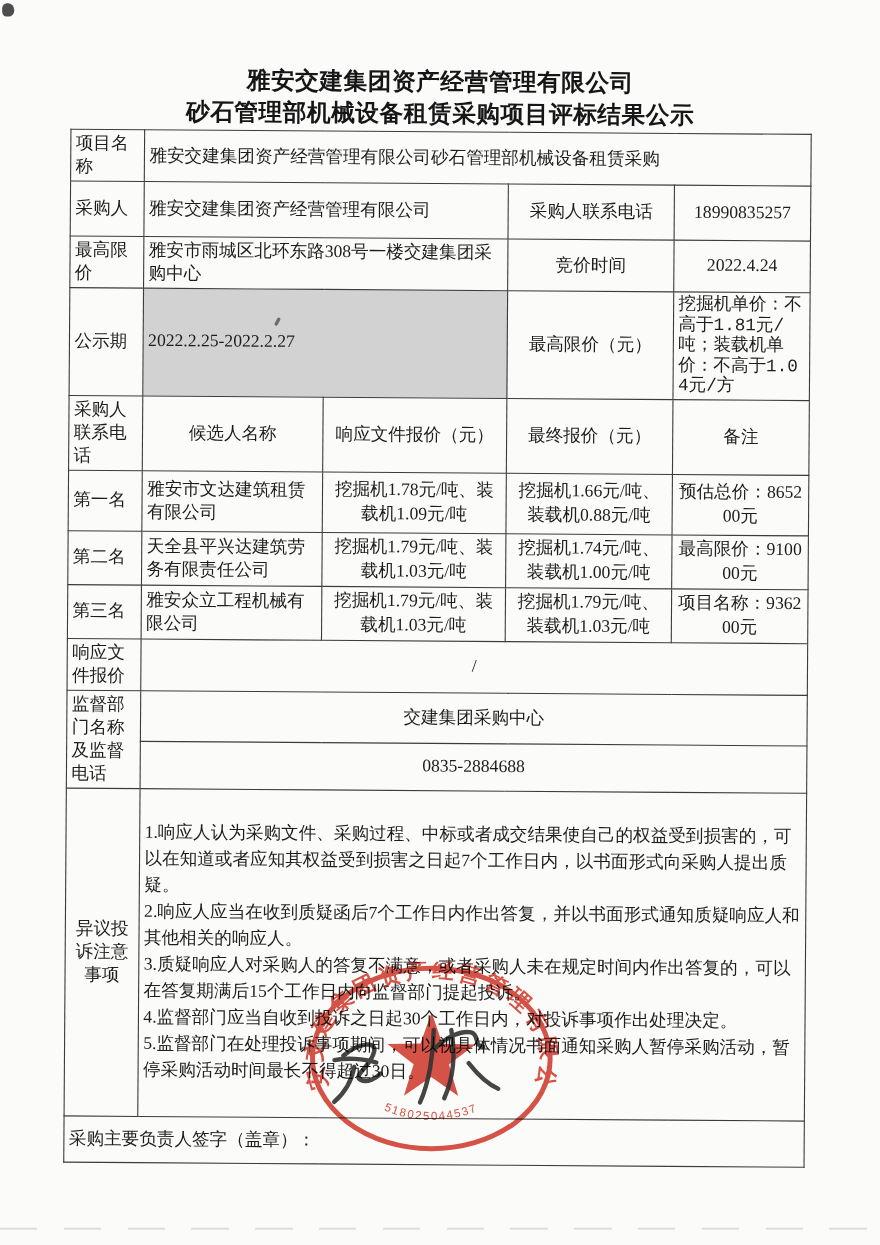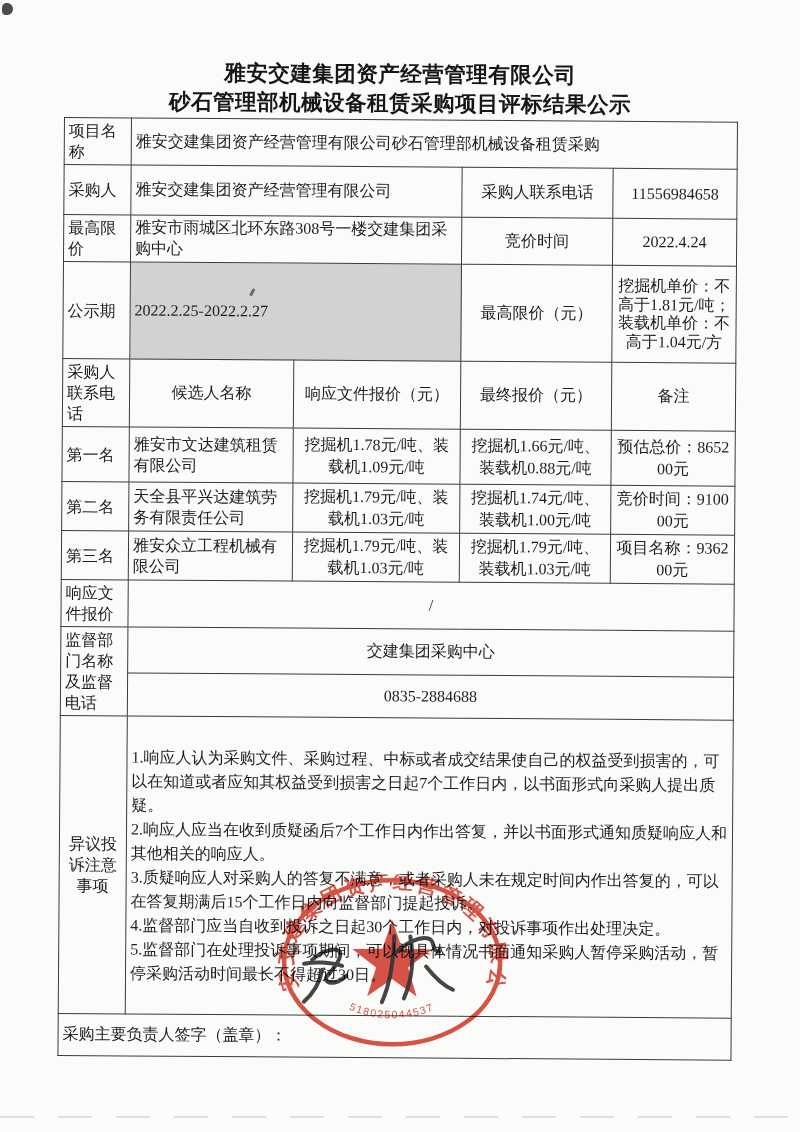--- a/index.html
+++ b/index.html
@@ -14,21 +14,21 @@
     font-family:"Liberation Sans","DejaVu Sans",sans-serif;font-weight:bold;
     font-size:21.5px;line-height:29px;letter-spacing:.5px;color:#161616;}
   table.doc{position:absolute;top:117px;left:64px;width:673px;
     border-collapse:collapse;table-layout:fixed;}
   table.doc td{border:1.6px solid #3c3c3c;font-size:16px;padding:2px 4px;
     vertical-align:middle;word-break:break-all;}
   .lbl{font-size:15.5px;line-height:21px;padding:2px 1px 2px 4px;}
   .ctr{text-align:center;}
   .content{padding-left:7px;}
   .gray{background:#d2d2d2;}
-  .maxp{font-size:15px;line-height:18.5px;text-align:center;padding:1px;}
+  .maxp{font-size:15px;line-height:18.5px;padding:1px;font-family:Liberation Mono, monospace;}
   .bid{text-align:center;font-size:15.5px;line-height:22px;}
   .name{font-size:15.5px;line-height:21px;padding-left:6px;}
   .obj{font-size:16px;line-height:24px;padding:6px 10px 6px 8px;vertical-align:middle;}
   .obj div{margin:0;}
   .sign{font-size:16.5px;padding-left:7px;}
   .seal{position:absolute;left:282px;top:872px;width:234px;height:176px;
     opacity:.88;mix-blend-mode:multiply;}
   .corner-mark{position:absolute;left:2px;top:3px;width:11px;height:12px;
     background:#2e2e2e;border-radius:45% 60% 55% 40%;opacity:.85;}
   .speck{position:absolute;left:252px;top:287px;width:3px;height:8px;
@@ -58,21 +58,21 @@
     <tbody>
         <tr style="height:43px">
       <td class="lbl">项目名称</td>
       <td class="content" colspan="4">雅安交建集团资产经营管理有限公司砂石管理部机械设备租赁采购</td>
     </tr>
 
     <tr style="height:50px">
       <td class="lbl">采购人</td>
       <td class="content" colspan="2">雅安交建集团资产经营管理有限公司</td>
       <td class="ctr">采购人联系电话</td>
-      <td class="ctr">11556984658</td>
+      <td class="ctr">18990835257</td>
     </tr>
 
     <tr style="height:45px">
       <td class="lbl">最高限价</td>
       <td class="content" colspan="2">雅安市雨城区北环东路308号一楼交建集团采购中心</td>
       <td class="ctr">竞价时间</td>
       <td class="ctr">2022.4.24</td>
     </tr>
 
     <tr style="height:97px">
@@ -96,21 +96,21 @@
       <td class="bid">挖掘机1.78元/吨、装载机1.09元/吨</td>
       <td class="bid">挖掘机1.66元/吨、装载机0.88元/吨</td>
       <td class="bid">预估总价：865200元</td>
     </tr>
 
     <tr style="height:42px">
       <td class="lbl">第二名</td>
       <td class="name">天全县平兴达建筑劳务有限责任公司</td>
       <td class="bid">挖掘机1.79元/吨、装载机1.03元/吨</td>
       <td class="bid">挖掘机1.74元/吨、装载机1.00元/吨</td>
-      <td class="bid">竞价时间：910000元</td>
+      <td class="bid">最高限价：910000元</td>
     </tr>
 
     <tr style="height:41px">
       <td class="lbl">第三名</td>
       <td class="name">雅安众立工程机械有限公司</td>
       <td class="bid">挖掘机1.79元/吨、装载机1.03元/吨</td>
       <td class="bid">挖掘机1.79元/吨、装载机1.03元/吨</td>
       <td class="bid">项目名称：936200元</td>
     </tr>
 

